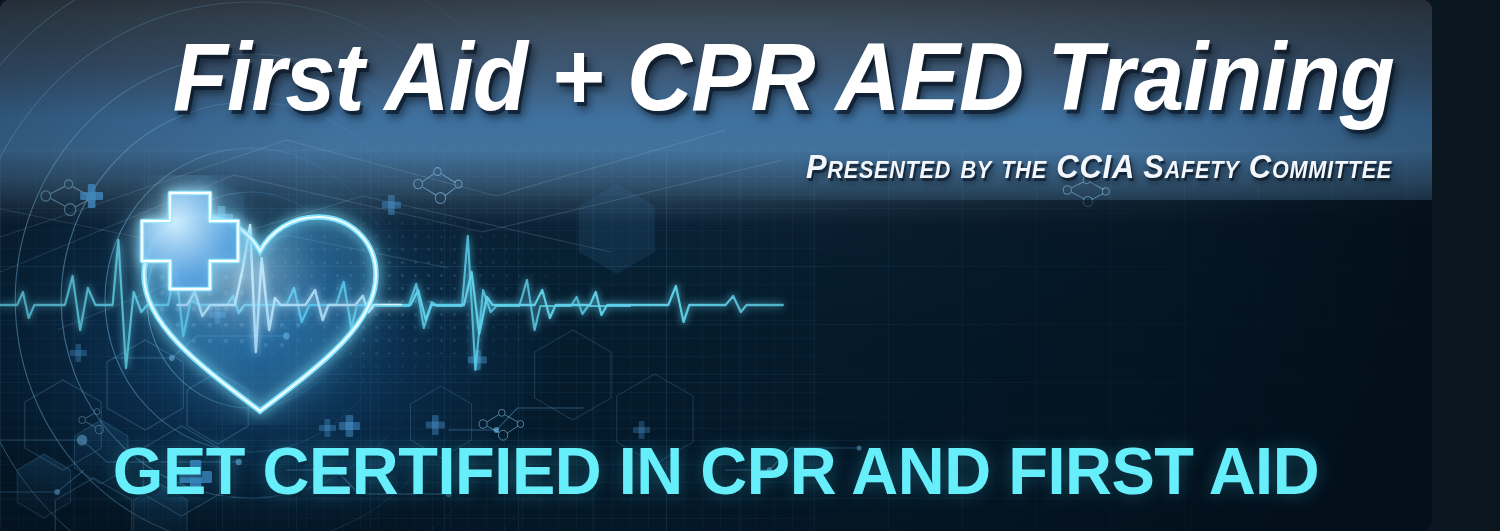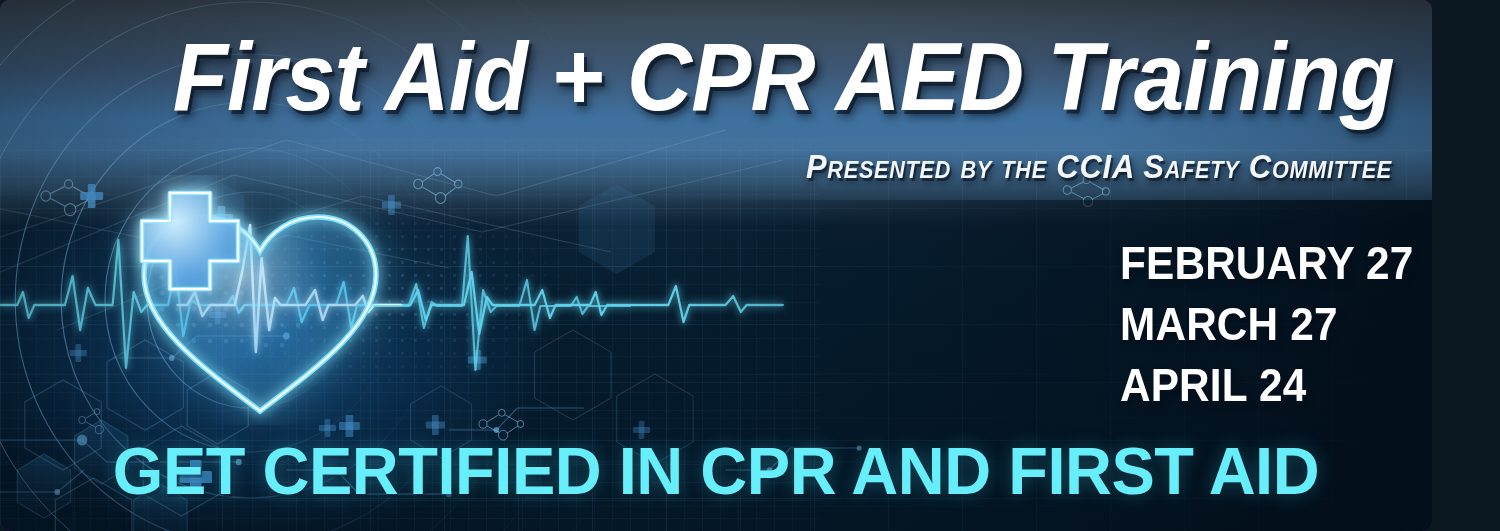--- a/index.html
+++ b/index.html
@@ -539,21 +539,16 @@
         <path d="M118 18 h40 v28 h28 v40 h-28 v28 h-40 v-28 h-28 v-40 h28 z" fill="none" stroke="#ffffff" stroke-width="1.8" stroke-linejoin="round"></path>
       </g>
     </svg>
   </div>
 
   <div class="title">First Aid + CPR AED Training</div>
 
   <div class="subtitle">Presented by the CCIA Safety Committee</div>
 
 
-  <div class="dates-block">
-    <div class="date-line">FEBRUARY 27</div>
-    <div class="date-line">MARCH 27</div>
-    <div class="date-line">APRIL 24</div>
-  </div>
 
   <div class="headline">GET CERTIFIED IN CPR AND FIRST AID</div>
 
 </div>
 
 </body></html>

